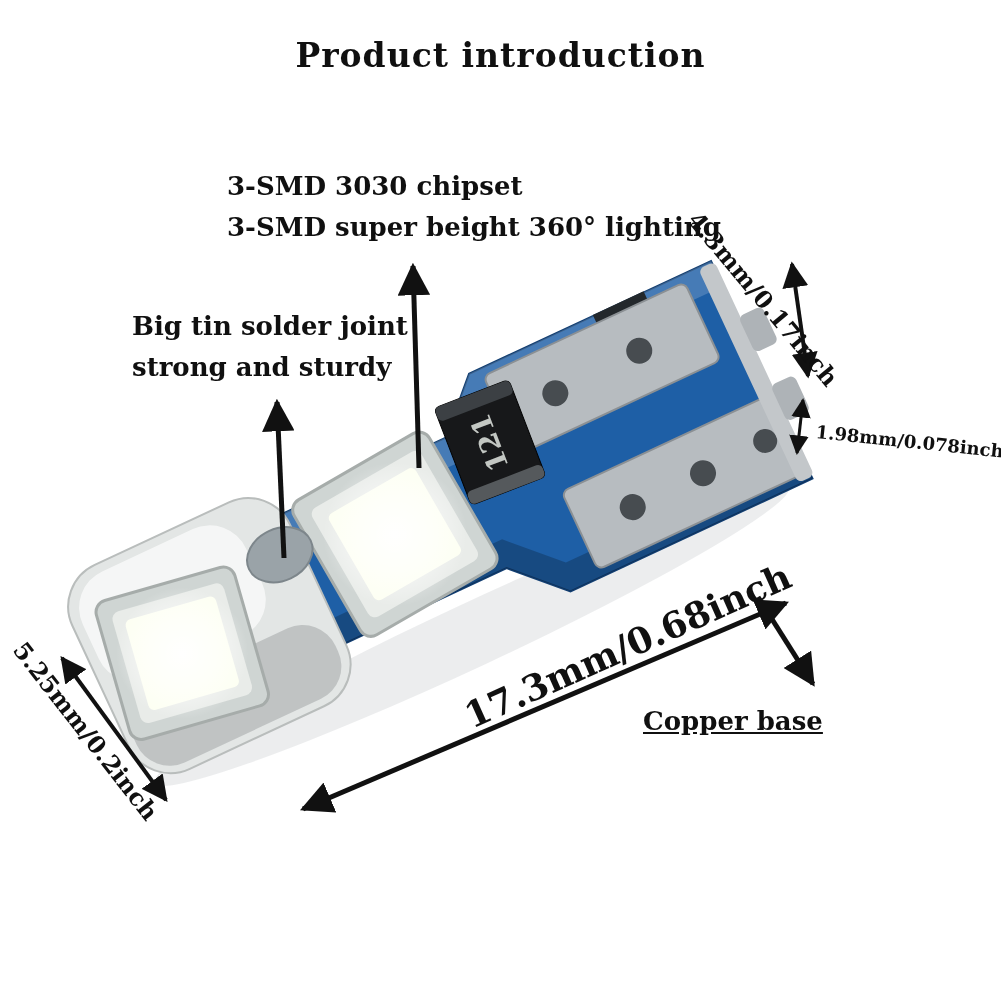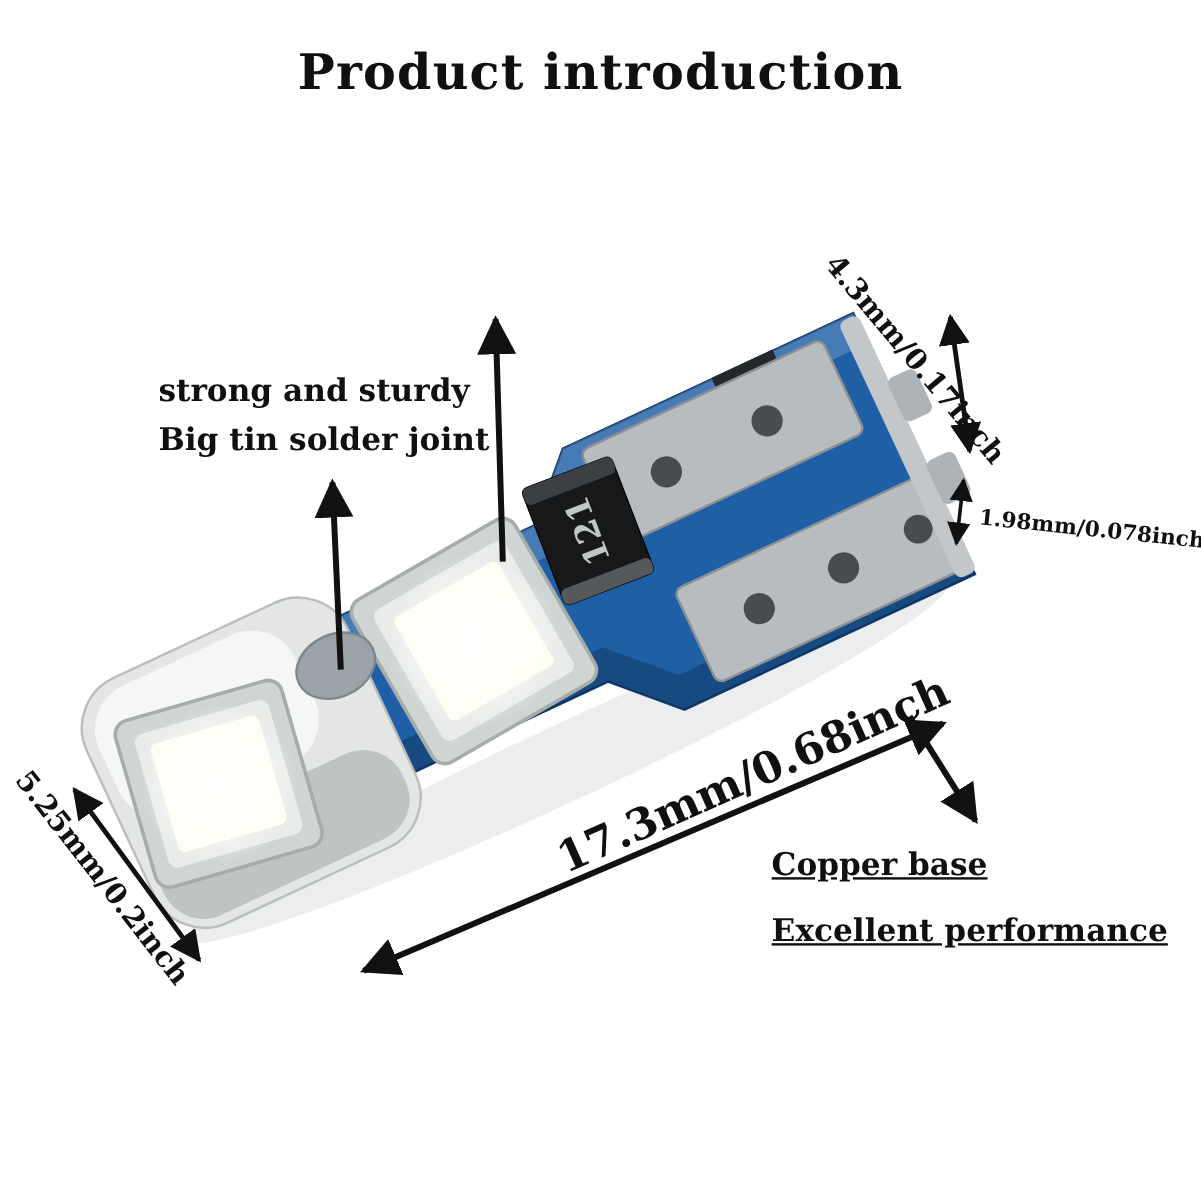--- a/index.html
+++ b/index.html
@@ -11,21 +11,21 @@
     background: #ffffff;
     overflow: hidden;
     font-family: "DejaVu Serif", serif;
     color: #101010;
   }
   .title {
     position: absolute;
     top: 36px; left: 0;
     width: 100%;
     text-align: center;
-    font-size: 41px;
+    font-size: 33px;
     font-weight: bold;
     letter-spacing: 1px;
   }
   .callout {
     position: absolute;
     font-weight: bold;
     font-size: 26px;
     line-height: 41px;
     white-space: nowrap;
   }
@@ -117,29 +117,32 @@
     <line x1="284" y1="558" x2="277" y2="402" stroke="#111111" stroke-width="5" marker-end="url(#ah)"></line>
     <line x1="758" y1="597" x2="813" y2="684" stroke="#111111" stroke-width="5" marker-end="url(#ah)"></line>
     <line x1="792" y1="264" x2="808" y2="376" stroke="#111111" stroke-width="4" marker-start="url(#ah)" marker-end="url(#ah)"></line>
     <line x1="803" y1="400" x2="797" y2="453" stroke="#111111" stroke-width="3" marker-start="url(#ah)" marker-end="url(#ah)"></line>
     <line x1="303" y1="809" x2="786" y2="603" stroke="#111111" stroke-width="5" marker-start="url(#ah)" marker-end="url(#ah)"></line>
     <line x1="62" y1="658" x2="166" y2="800" stroke="#111111" stroke-width="4" marker-start="url(#ah)" marker-end="url(#ah)"></line>
   </svg>
 
   <h1 class="title">Product introduction</h1>
 
+  <div class="callout" style="left:227px; top:166px;">
+    <div>3-SMD 3030 chipset</div>
+    <div>3-SMD super beight 360° lighting</div>
+  </div>
 
   <div class="callout" style="left:132px; top:306px;">
+    <div>Big tin solder joint</div>
     <div>strong and sturdy</div>
-    <div>Big tin solder joint</div>
   </div>
 
   <div class="callout callout-copper" style="left:643px; top:694px;text-decoration:underline;">
     <div>Copper base</div>
-    <div>Excellent performance</div>
   </div>
 
   <div class="dim dim-head">4.3mm/0.17inch</div>
   <div class="dim dim-thick">1.98mm/0.078inch</div>
   <div class="dim dim-length">17.3mm/0.68inch</div>
   <div class="dim dim-base">5.25mm/0.2inch</div>
 
 </div>
 
 </body></html>

